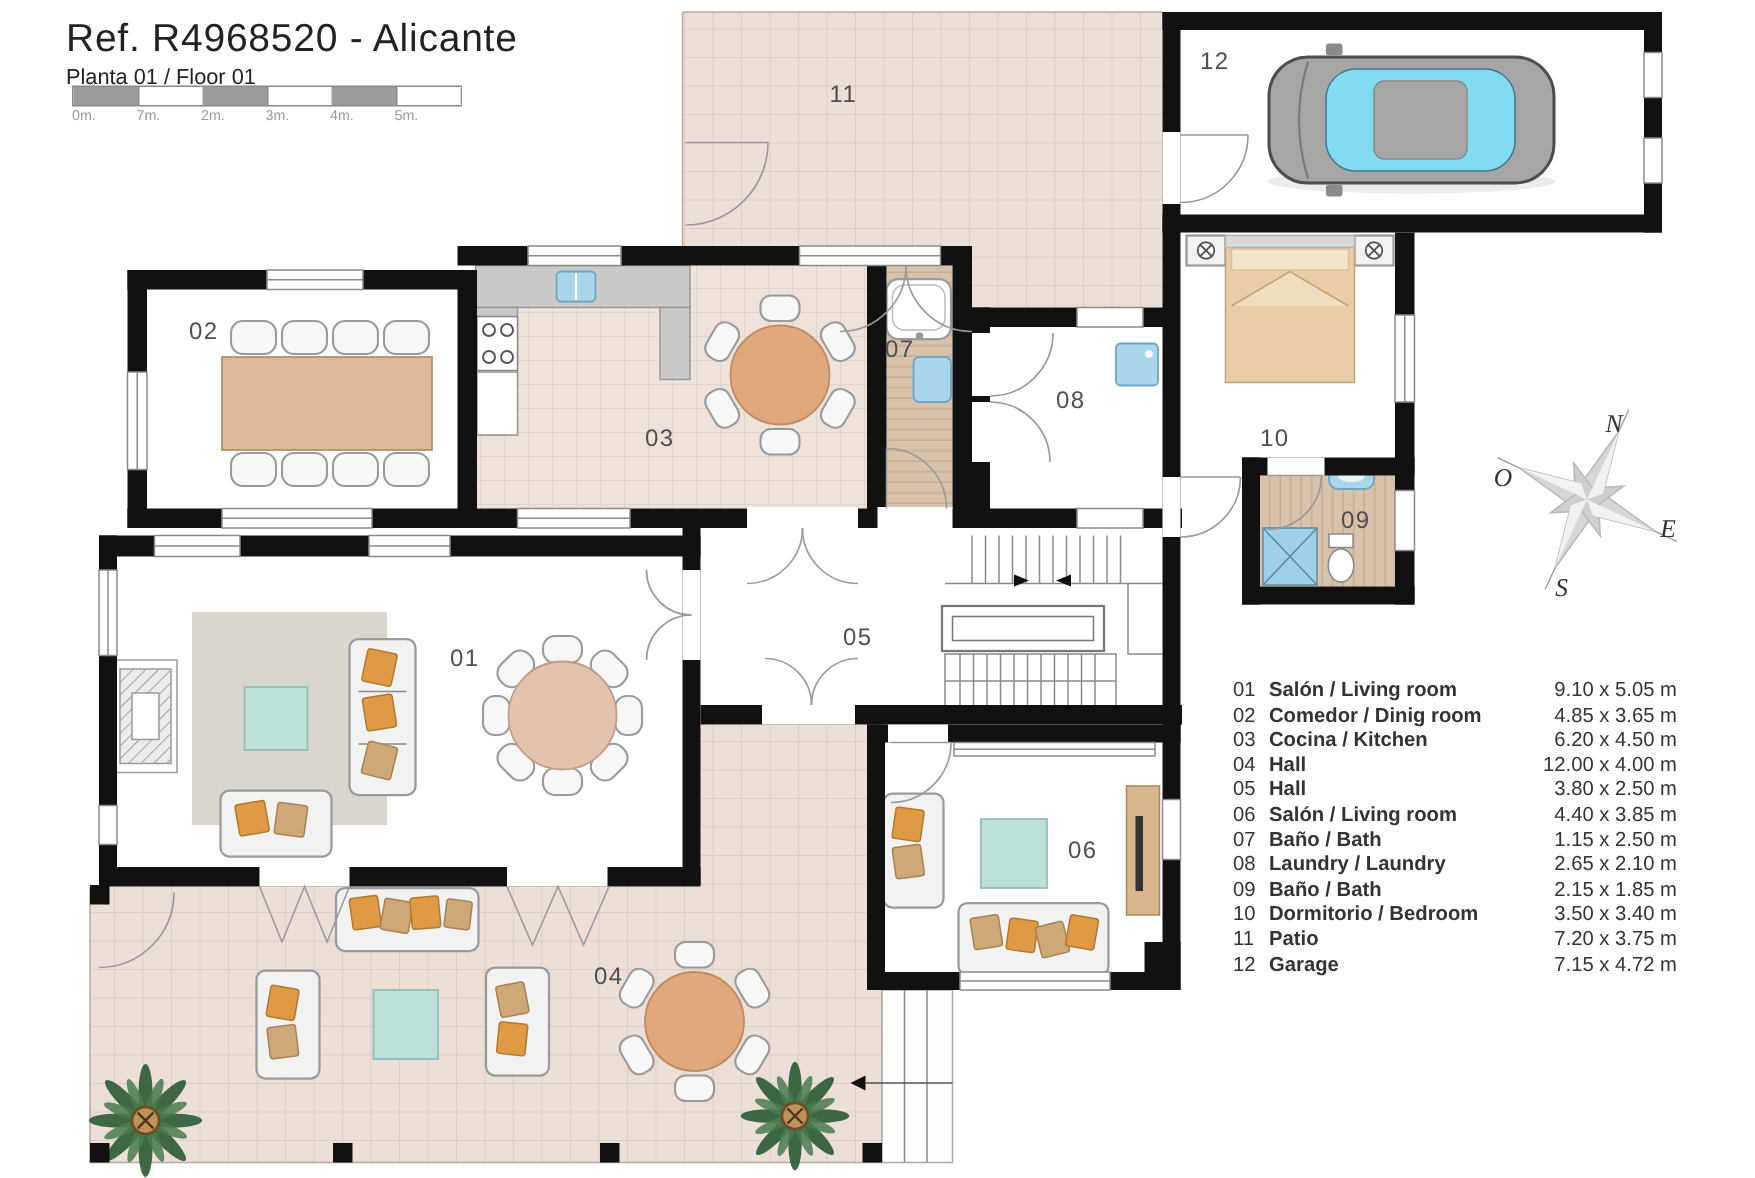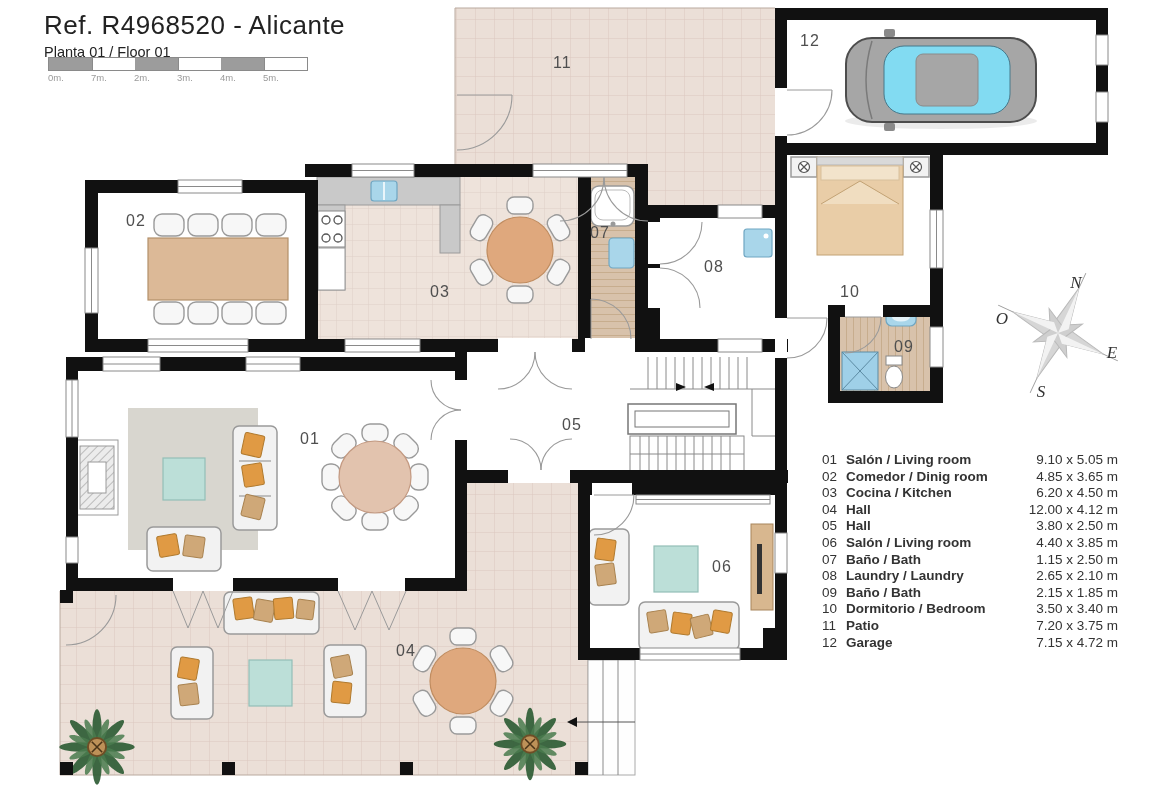--- a/index.html
+++ b/index.html
@@ -510,21 +510,21 @@
         <span class="ldim">4.85 x 3.65 m</span>
       </div>
     <div class="lrow">
         <span class="lnum">03</span>
         <span class="lname">Cocina / Kitchen</span>
         <span class="ldim">6.20 x 4.50 m</span>
       </div>
     <div class="lrow">
         <span class="lnum">04</span>
         <span class="lname">Hall</span>
-        <span class="ldim">12.00 x 4.12 m</span>
+        <span class="ldim">12.00 x 4.00 m</span>
       </div>
     <div class="lrow">
         <span class="lnum">05</span>
         <span class="lname">Hall</span>
         <span class="ldim">3.80 x 2.50 m</span>
       </div>
     <div class="lrow">
         <span class="lnum">06</span>
         <span class="lname">Salón / Living room</span>
         <span class="ldim">4.40 x 3.85 m</span>

